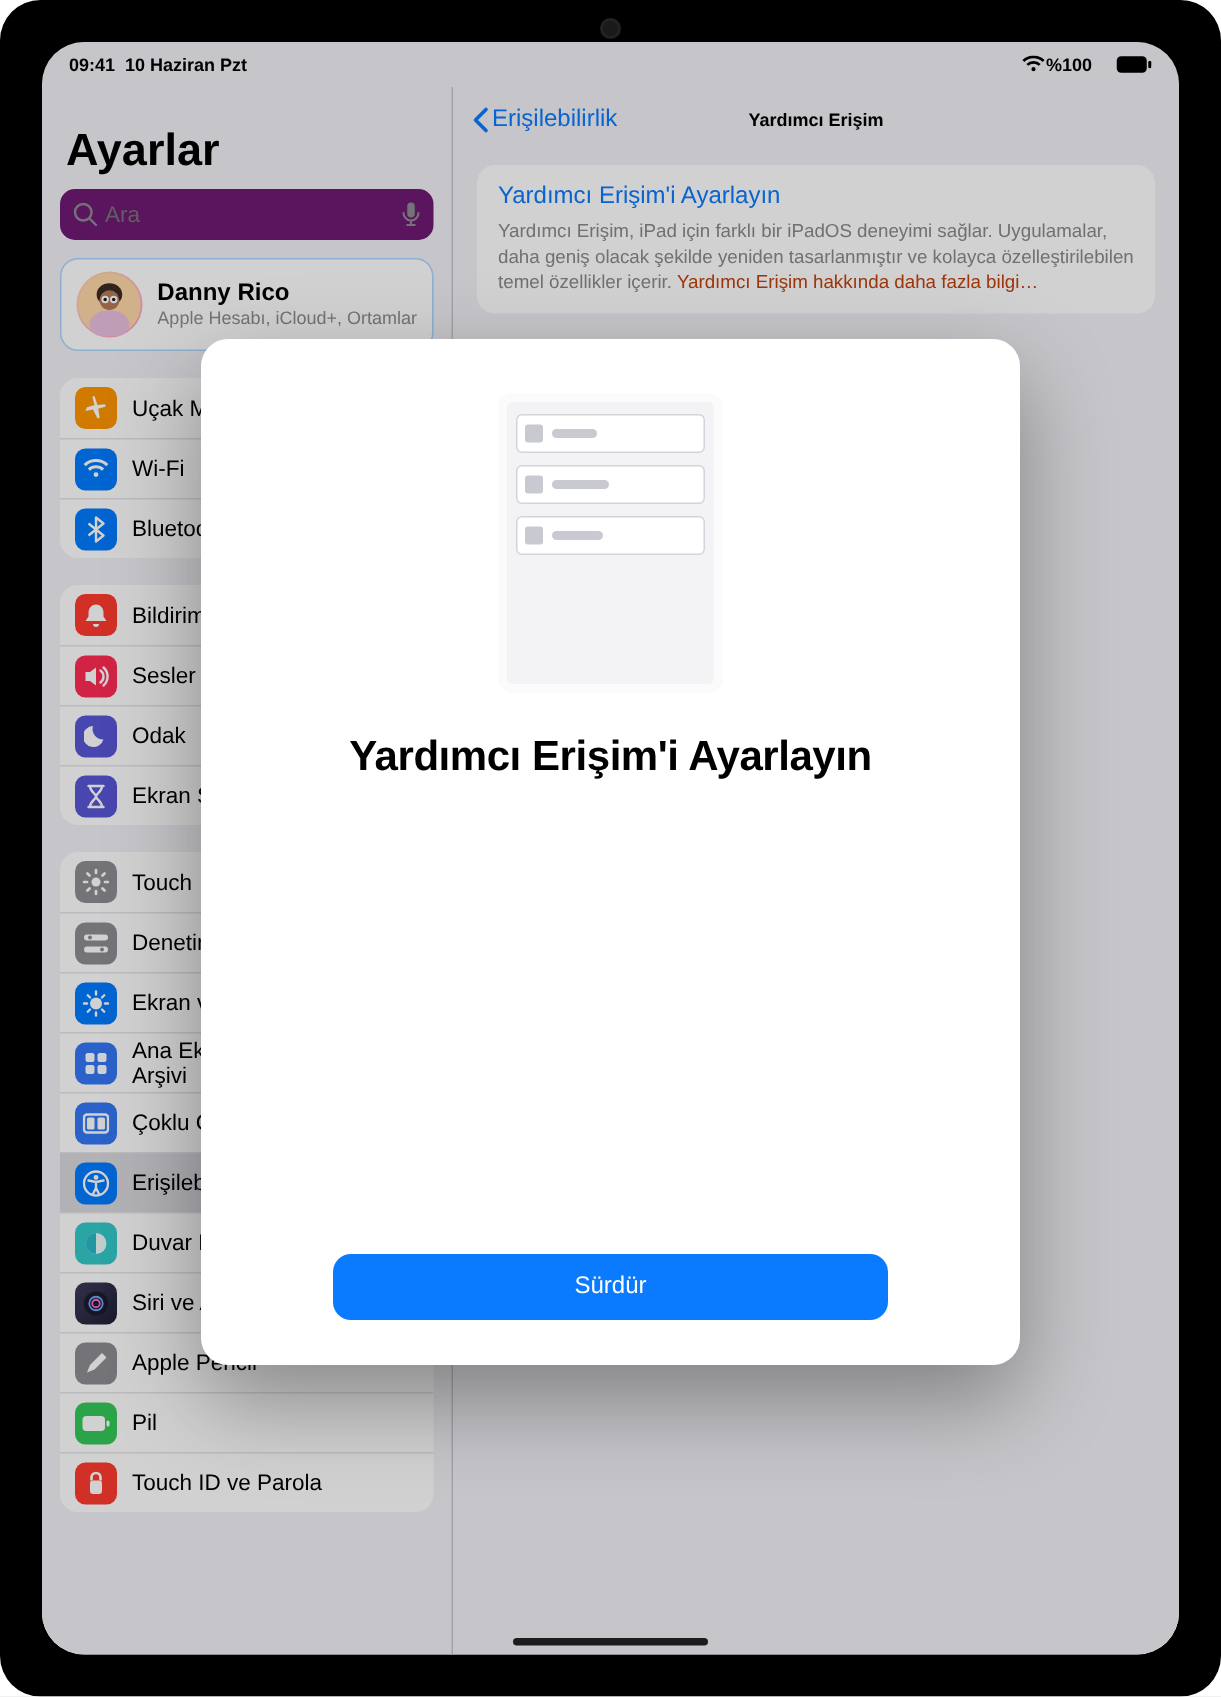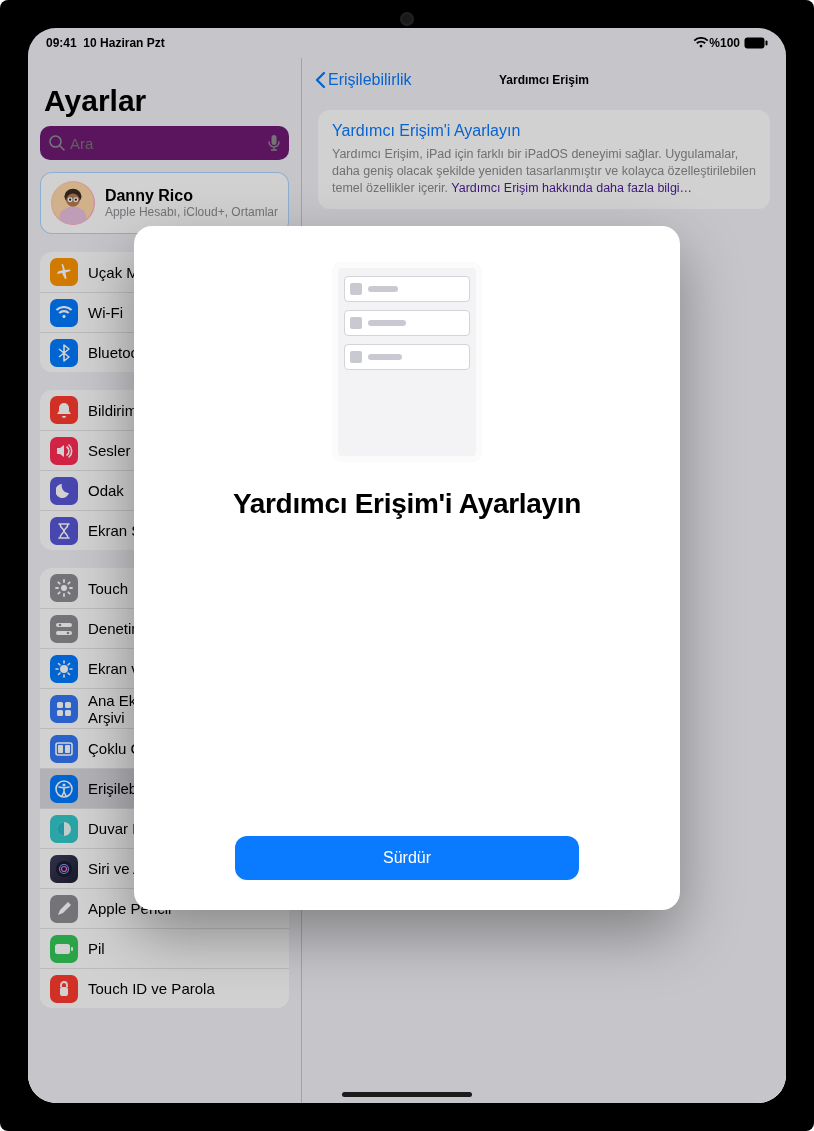--- a/index.html
+++ b/index.html
@@ -1,31 +1,31 @@
 <!DOCTYPE html>
 <html><head>
 <meta charset="utf-8">
 <style>
   * { box-sizing: border-box; margin: 0; padding: 0; }
   html, body { width: 814px; height: 1131px; font-family: -apple-system, "Helvetica Neue", Arial, sans-serif; background:#fff;}
   .device {
-    width: 814px; height: 1131px; background:#000; border-radius:8px; position:relative;
+    width: 814px; height: 1131px; background:#000; border-radius:27px; position:relative;
     padding:28px; 
   }
   .screen {
     width:100%; height:100%; background:#f2f2f7; border-radius:28px; overflow:hidden; position:relative;
   }
   .camera { position:absolute; top:14px; left:50%; transform:translateX(-50%); width:10px; height:10px; background:#1a1a1a; border-radius:50%; box-shadow:0 0 0 2px #222;}
   .statusbar {
     position:absolute; top:0; left:0; right:0; height:30px; display:flex; align-items:center;
     font-size:12px; font-weight:600; color:#000; padding:0 18px; z-index:2;
   }
   .statusbar .time-date{white-space:pre;}
   .statusbar .spacer{flex:1;}
-  .statusbar .batt{ display:flex; align-items:center; gap:4px; }
+  .statusbar .batt{ display:flex; align-items:center; gap:16px; }
   .wifi-icon svg, .batt svg { display:block; }
 
   
   .content { position:absolute; top:30px; left:0; right:0; bottom:0; display:flex; }
   .sidebar { width:274px; background:#f2f2f7; border-right:1px solid #c7c7cc; display:flex; flex-direction:column; }
   .detail  { flex:1; background:#f2f2f7; display:flex; flex-direction:column; }
 
   .sidebar h1 { font-size:30px; font-weight:700; padding:26px 16px 8px; }
   .search { margin:0 12px 12px; position:relative; }
   .search-field { width:100%; height:34px; border:none; background:#701a75; border-radius:10px; padding:0 32px 0 30px; font-size:15px; color:#8e8e93;}
@@ -46,38 +46,38 @@
   .row-label { font-size:15px; color:#000; }
 
   
   .nav { height:44px; display:flex; align-items:center; position:relative; padding:0 12px;}
   .back { color:#0a7aff; font-size:16px; display:flex; align-items:center; gap:2px;}
   .nav-title{ position:absolute; left:0; right:0; text-align:center; font-size:12px; font-weight:600; color:#000; pointer-events:none;}
   .detail-body{ padding:8px 16px; }
   .card { background:#fff; border-radius:12px; padding:12px 14px;}
   .card .link{ color:#0a7aff; font-size:16px; }
   .card .desc{ color:#8a8a8e; font-size:12.5px; line-height:1.35; margin-top:6px;}
-  .card .desc a { color:#4c1d95; text-decoration:none;}
+  .card .desc a { color:#c2410c; text-decoration:none;}
 
   
   .backdrop { position:absolute; inset:0; background:rgba(0,0,0,0.18); z-index:5; border-radius:28px;}
   .sheet {
     position:absolute; z-index:6; left:50%; transform:translateX(-50%);
     top:198px; width:546px; height:684px; background:#fff; border-radius:18px;
     box-shadow:0 24px 60px rgba(0,0,0,0.35);
     display:flex; flex-direction:column; align-items:center; padding:30px 36px;
   }
   .illus { width:150px; height:200px; background:#f3f3f6; border-radius:10px; margin-top:6px; padding:14px 12px; display:flex; flex-direction:column; gap:8px; box-shadow:inset 0 0 0 6px #fbfbfc;}
   .illus .bar { height:26px; background:#fff; border:1px solid #d3d3da; border-radius:4px; display:flex; align-items:center; gap:6px; padding:0 5px;}
   .illus .sq { width:12px; height:12px; background:#c9c9d1; border-radius:2px;}
   .illus .line { height:6px; background:#c9c9d1; border-radius:3px;}
   .sheet h2 { font-size:28px; font-weight:700; margin-top:26px; letter-spacing:-0.3px;}
   .sheet p  { font-size:15px; text-align:center; margin-top:8px; max-width:420px; line-height:1.35;}
   .sheet .fill{flex:1;}
-  .continue { width:344px; height:44px; background:#0a7aff; color:#fff; border:none; border-radius:12px; font-size:16px; cursor:pointer;}
+  .continue { width:370px; height:44px; background:#0a7aff; color:#fff; border:none; border-radius:12px; font-size:16px; cursor:pointer;}
 
   .home-indicator{ position:absolute; bottom:6px; left:50%; transform:translateX(-50%); width:130px; height:5px; background:#1c1c1c; border-radius:3px; z-index:20;}
 
   
   .c-orange{background:#ff9500}.c-blue{background:#007aff}.c-bt{background:#007aff}
   .c-red{background:#ff3b30}.c-pink{background:#ff2d55}.c-indigo{background:#5856d6}
   .c-hour{background:#5856d6}.c-gray{background:#8e8e93}.c-display{background:#007aff}
   .c-home{background:#3478f6}.c-ctrl{background:#3478f6}.c-acc{background:#007aff}
   .c-wall{background:#34c8c8}.c-siri{background:linear-gradient(135deg,#3b3b5b,#202036)}
   .c-pencil{background:#8e8e93}.c-touch{background:#ff3b30}.c-batt{background:#34c759}

